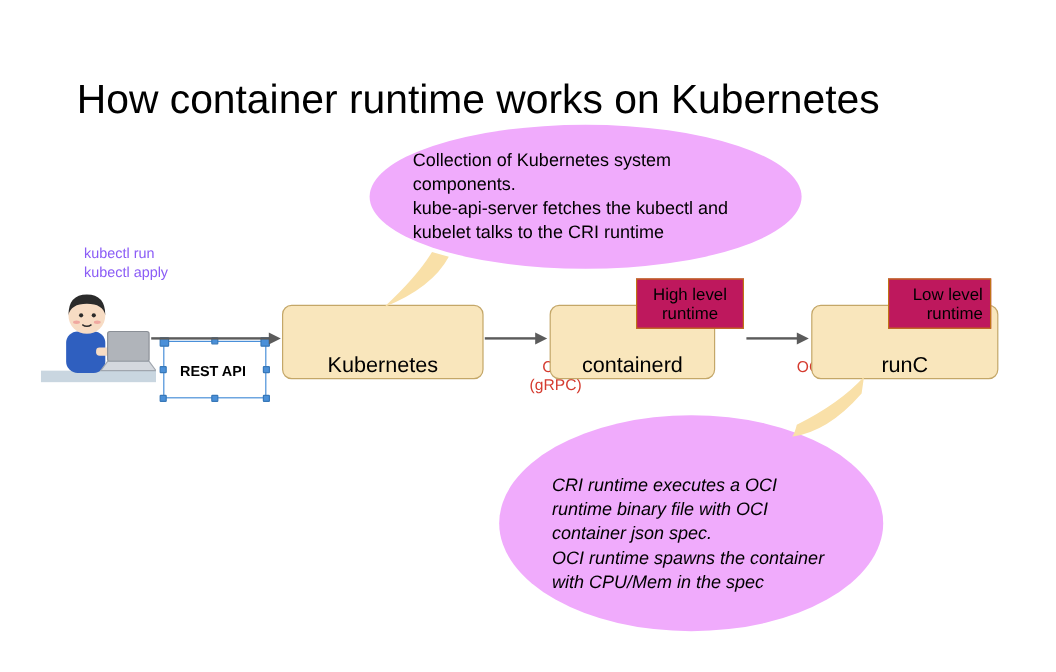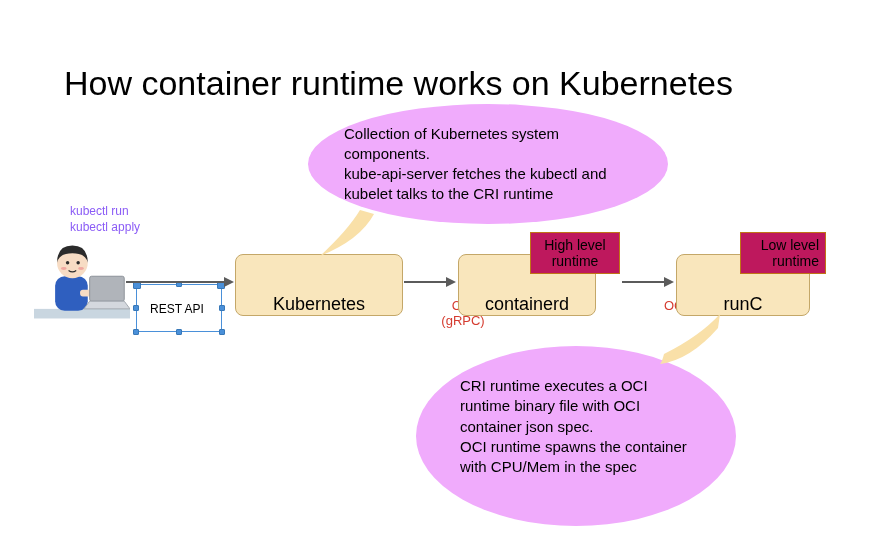--- a/index.html
+++ b/index.html
@@ -15,21 +15,21 @@
     border: 1px solid #3878b8; border-radius: 1px;
   }
   .restapi-box::before { top: -4px; left: -4px; }
   .restapi-box::after  { top: -4px; right: -4px; }
   .restapi-box .h1 { bottom: -4px; left: -4px; }
   .restapi-box .h2 { bottom: -4px; right: -4px; }
   .restapi-box .h3 { top: -4px; left: 50%; margin-left: -3px; }
   .restapi-box .h4 { bottom: -4px; left: 50%; margin-left: -3px; }
   .restapi-box .h5 { top: 50%; left: -4px; margin-top: -3px; }
   .restapi-box .h6 { top: 50%; right: -4px; margin-top: -3px; }
-  .restapi-label { position: absolute; top: 302px; left: 150px; font-size: 12px; color: #000; }
+  .restapi-label { position: absolute; top: 302px; left: 150px; font-size: 12px; color: #000; font-weight: bold; }
   .arrow-line { position: absolute; height: 2px; background: #5b5b5b; }
   .arrow-head { position: absolute; width: 0; height: 0; border-top: 5px solid transparent; border-bottom: 5px solid transparent; border-left: 10px solid #5b5b5b; }
   .node { position: absolute; background: #f9e6bc; border: 1px solid #c4a768; border-radius: 8px; display: flex; align-items: flex-end; justify-content: center; font-size: 18px; color: #000; }
   .badge { position: absolute; background: #be185d; border: 1px solid #c07416; font-size: 14px; padding: 4px 6px; text-align: center; line-height: 1.15; color: #000; }
   .ifc { position: absolute; font-size: 13px; color: #d53b2f; text-align: center; margin-left: 32px; }
   .bubble { position: absolute; background: #f0abfc; border-radius: 50%; padding: 26px 36px; font-size: 15px; line-height: 1.35; color: #000; }
 </style>
 </head>
 <body>
 
@@ -95,36 +95,36 @@
 </div>
 
 <div class="badge" style="top:232px; left:530px; width:90px; white-space:pre-line;">High level
 runtime</div>
 
 <div class="arrow-line" style="top:281px; left:622px; width:44px;"></div>
 <div class="arrow-head" style="top:277px; left:664px;"></div>
 
 <div class="ifc" style="top:298px; left:632px;">OCI</div>
 
-<div class="node" style="top:254px; left:676px; width:134px; height:62px;">
+<div class="node" style="top:254px; left:676px; width:156px; height:62px;">
   <span>runC</span>
 </div>
 
 <div class="badge" style="top:232px; left:740px; width:86px; white-space:pre-line;text-align:right;">Low level
 runtime</div>
 
 <div class="bubble" style="top:104px; left:308px; width:360px; height:120px; border-radius:50%/50%; white-space:pre-line; display:flex; align-items:center;">
   <span>Collection of Kubernetes system components.
 kube-api-server fetches the kubectl and kubelet talks to the CRI runtime</span>
 </div>
 
 <svg style="position:absolute; top:210px; left:320px;" width="60" height="50">
   <path d="M40 0 Q28 20 0 46 Q40 30 54 4 Z" fill="#f9e0a8"></path>
 </svg>
 
-<div class="bubble" style="top:346px; left:416px; width:320px; height:180px; border-radius:50%/50%; padding:30px 44px; white-space:pre-line; display:flex; align-items:flex-start;">
+<div class="bubble" style="top:346px; left:416px; width:320px; height:180px; border-radius:50%/50%; padding:30px 44px; white-space:pre-line; display:flex; align-items:flex-end;font-style:italic;">
   <span>CRI runtime executes a OCI runtime binary file with OCI container json spec.
 OCI runtime spawns the container with CPU/Mem in the spec</span>
 </div>
 
 <svg style="position:absolute; top:314px; left:660px;" width="70" height="50">
   <path d="M60 0 Q40 22 4 40 Q2 48 0 50 Q30 46 58 14 Z" fill="#f9e0a8"></path>
 </svg>
 
 </body></html>

